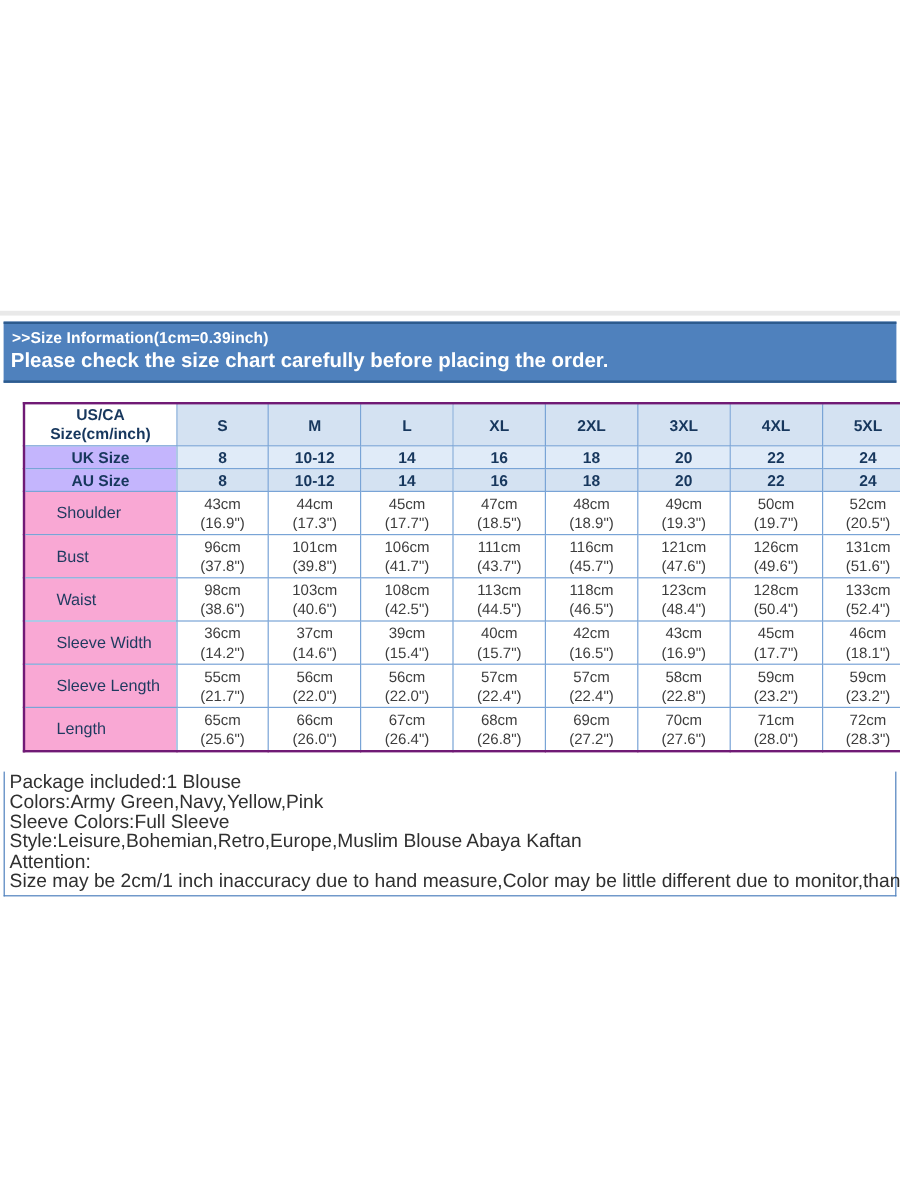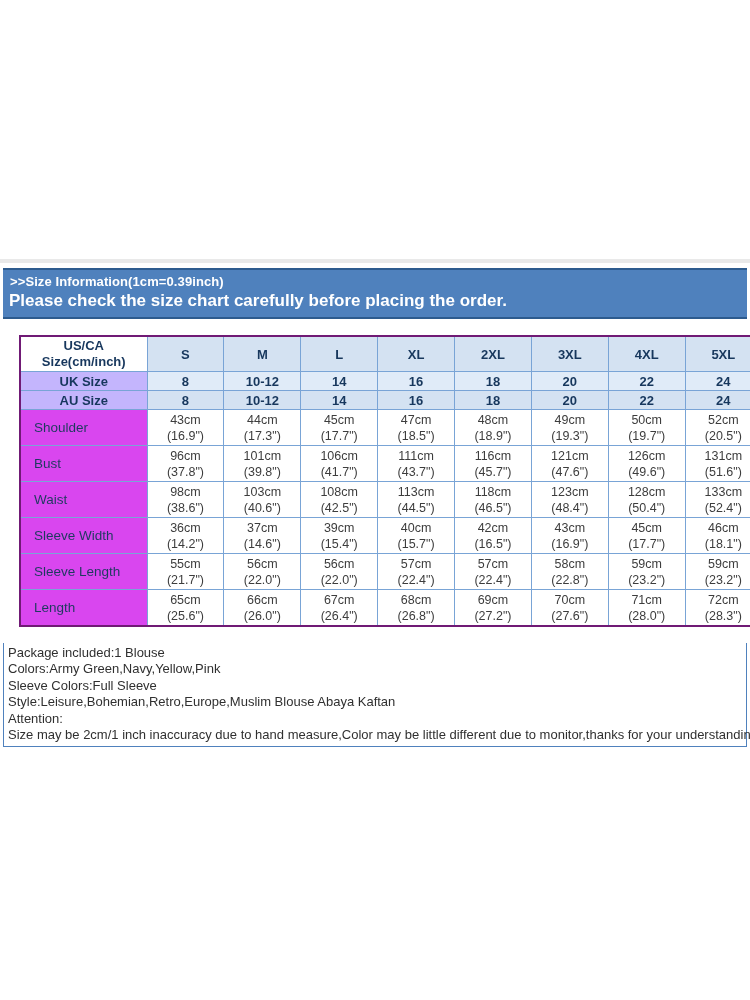--- a/index.html
+++ b/index.html
@@ -30,28 +30,28 @@
   }
   col.c0{width:127px;}
   .r-head td{height:32px;background:#d4e2f2;color:#17375d;font-weight:bold;font-size:13px;}
   .r-head td.corner{background:#ffffff;}
   .r-head td.corner div{line-height:16px;}
   .r-uk td{height:16px;background:#e0ebf8;color:#17375d;font-weight:bold;font-size:13px;}
   .r-au td{height:16px;background:#d4e2f2;color:#17375d;font-weight:bold;font-size:13px;}
   .r-uk td.rowlabel,.r-au td.rowlabel{background:#c4b5fd;}
   .r-meas td{height:33px;background:#ffffff;color:#3d3d3d;font-size:12.5px;line-height:16px;}
   .r-meas td.mlabel{
-    background:#d946ef;color:#1e3a5f;font-size:13.5px;
-    text-align:left;padding-left:13px;
+    background:#f9a8d4;color:#1e3a5f;font-size:13.5px;
+    text-align:left;padding-left:26px;
   }
 
   
   .details{
     border:1px solid #4f81bd;border-top:none;
-    padding:2px 2px 3px 4px;font-size:13px;color:#303030;line-height:16.4px;
+    padding:2px 2px 3px 4px;font-size:16px;color:#303030;line-height:16.4px;
   }
   .details div{white-space:nowrap;}
 </style>
 </head>
 <body>
 
 <div class="divider-band"></div>
 
 <div class="content">
 

